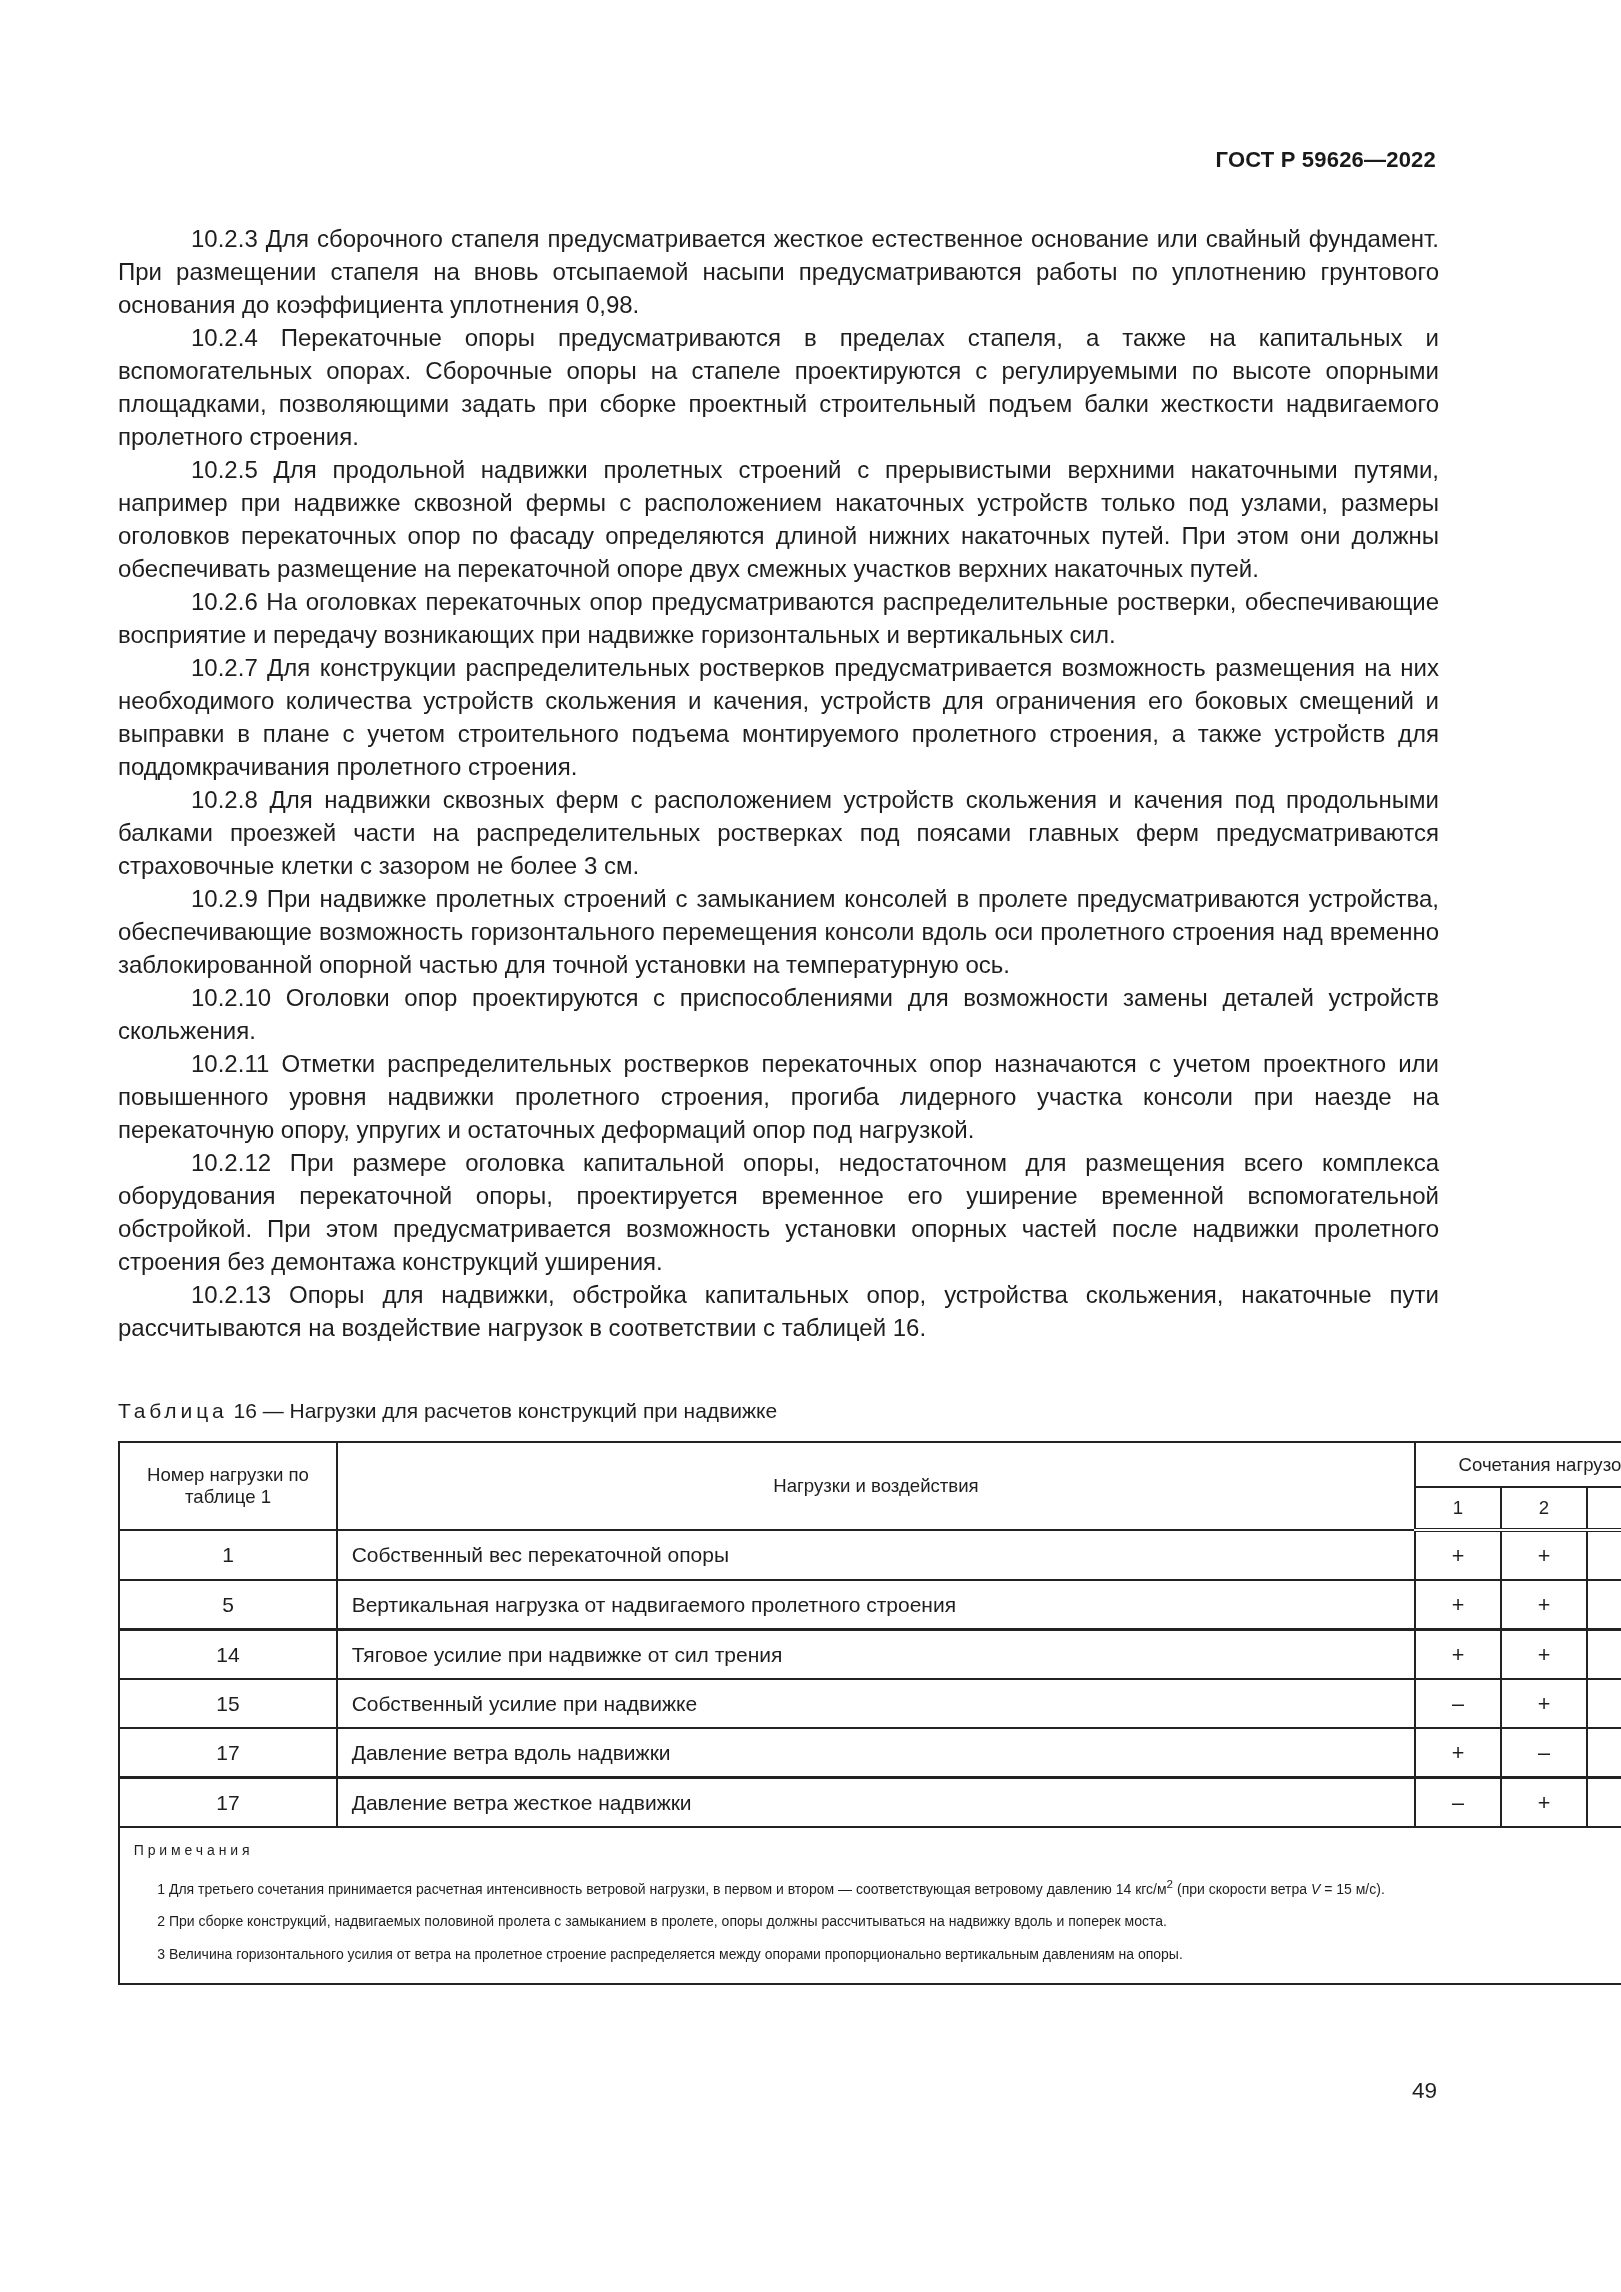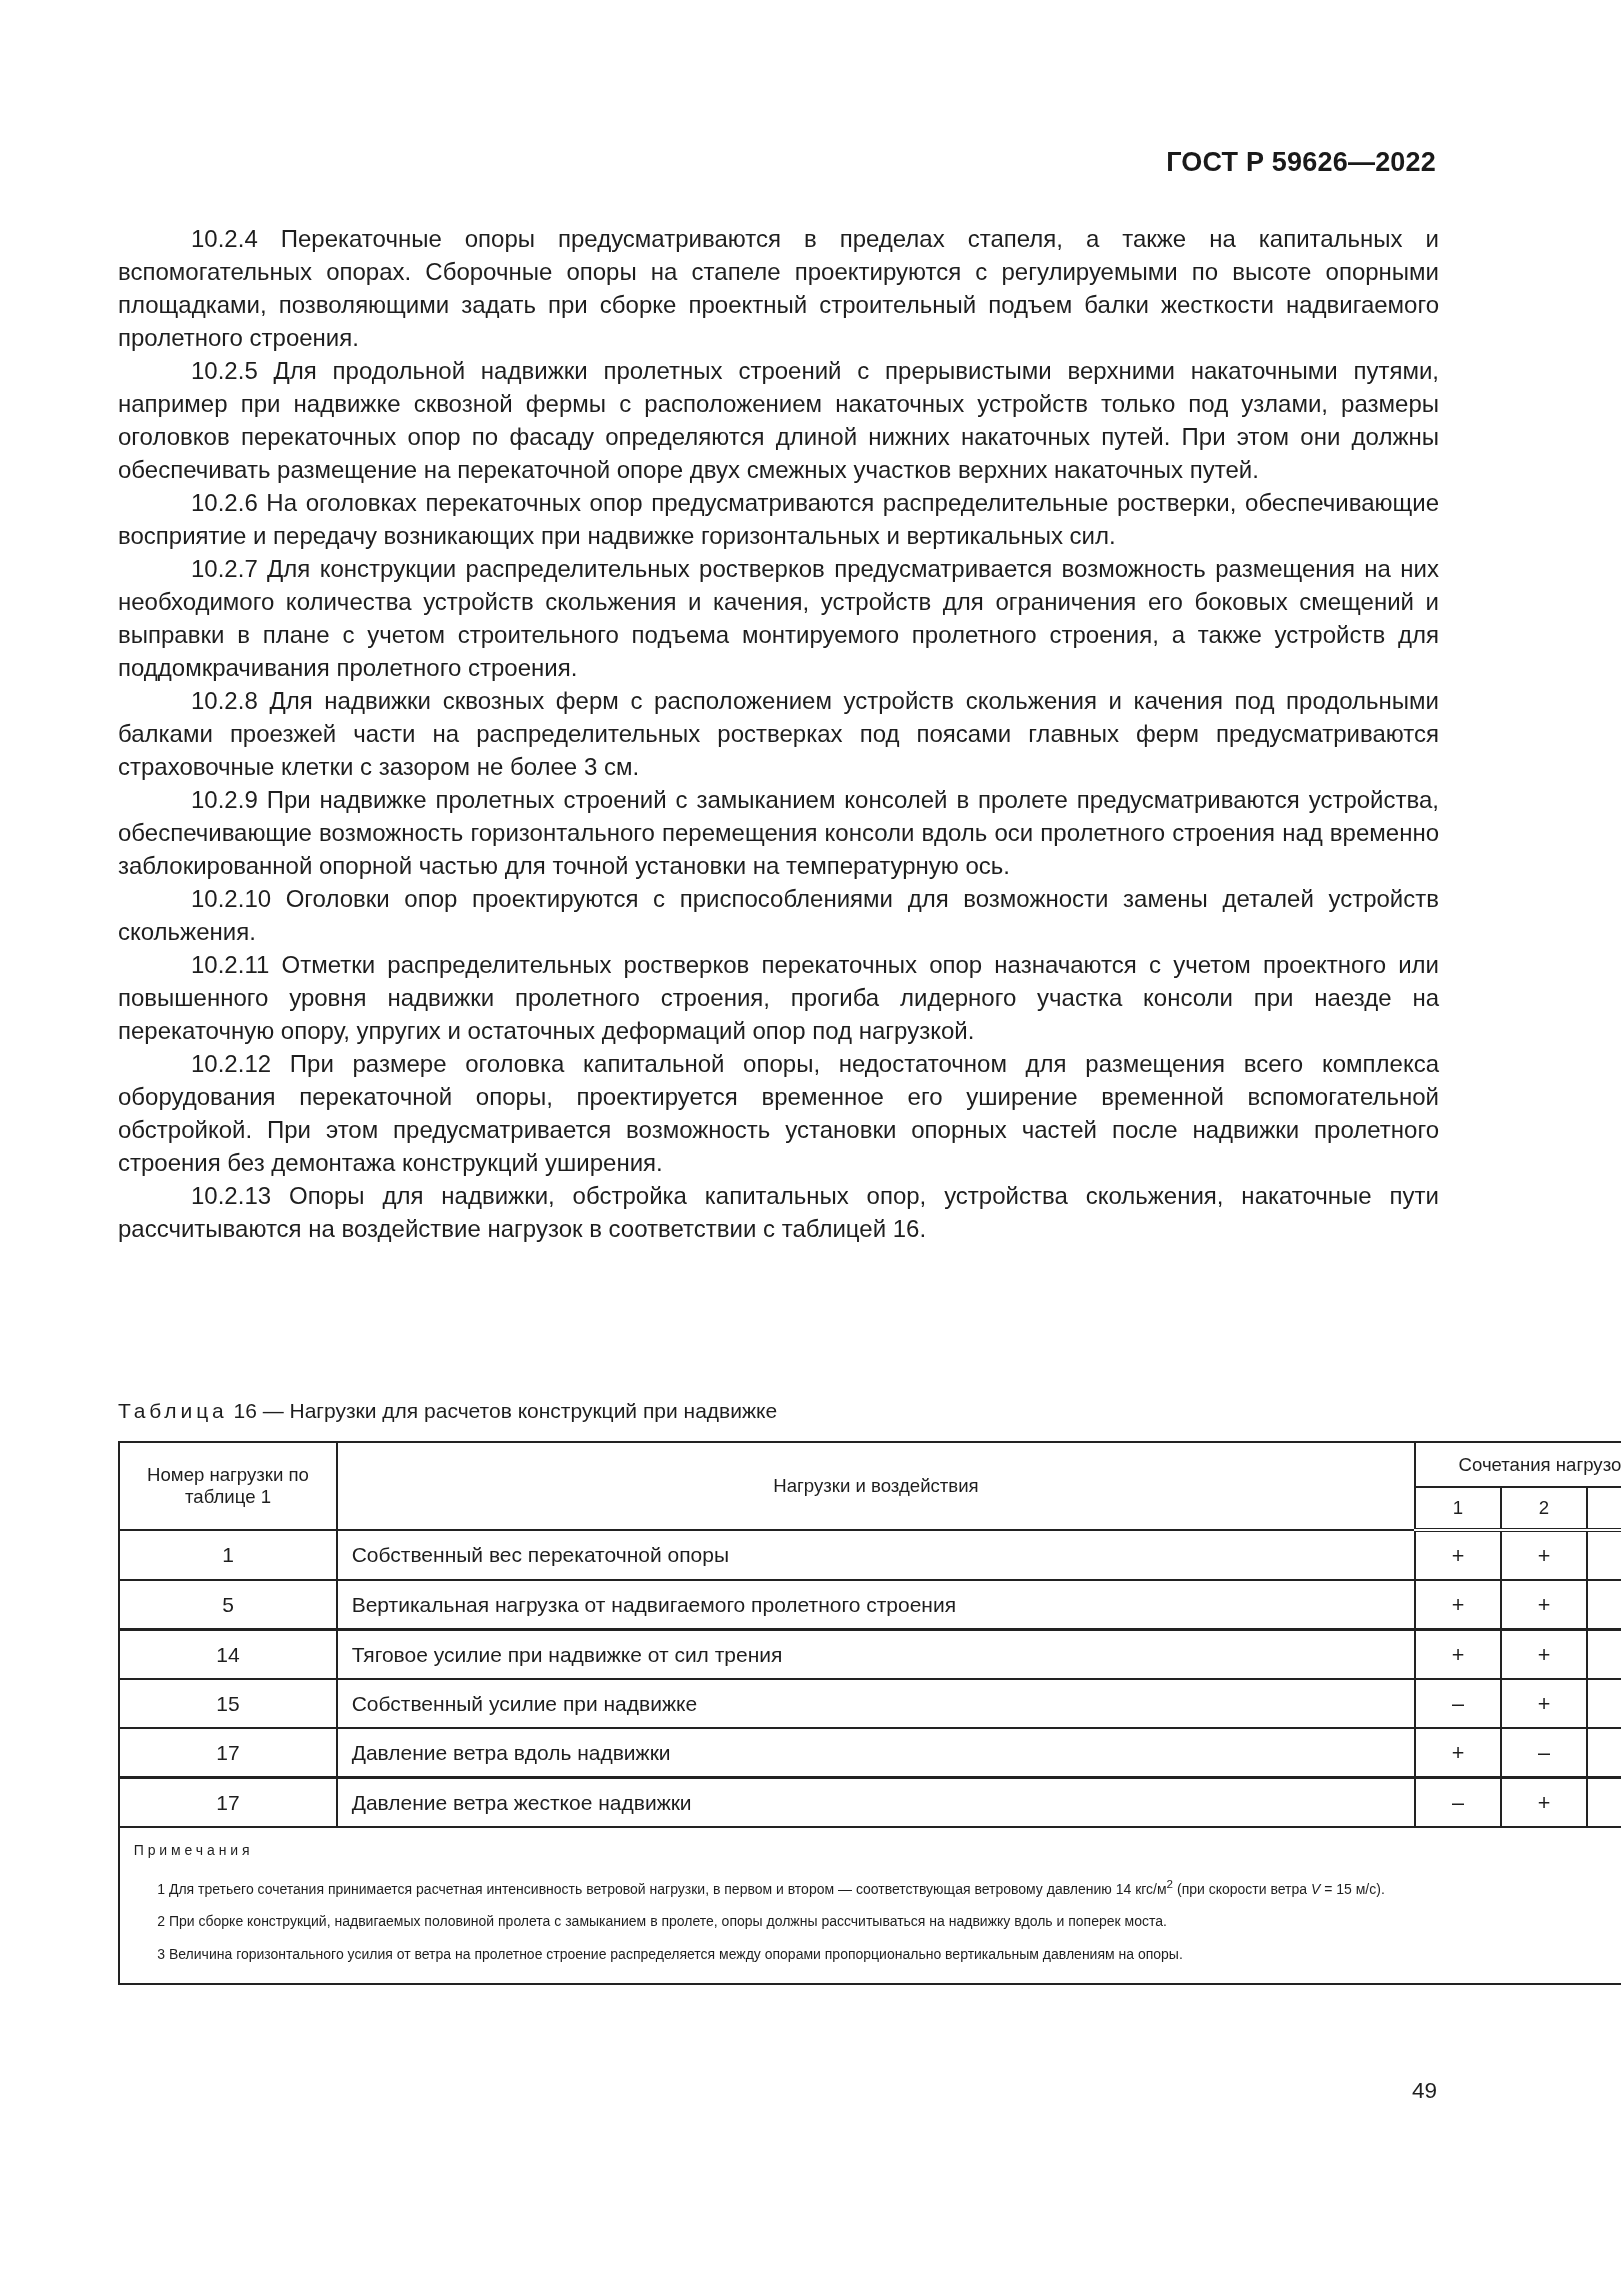--- a/index.html
+++ b/index.html
@@ -2,21 +2,21 @@
 <html><head>
 <meta charset="utf-8">
 <style>
   html, body { margin: 0; padding: 0; background: #ffffff; }
   body {
     width: 1621px; height: 2293px; position: relative; overflow: hidden;
     font-family: "Liberation Sans", sans-serif; color: #1e1e1e;
   }
   .doc-header {
     position: absolute; top: 147px; right: 185px;
-    font-size: 27px; font-weight: bold; letter-spacing: 0.2px; color: #1a1a1a;
+    font-size: 22px; font-weight: bold; letter-spacing: 0.2px; color: #1a1a1a;
   }
   .body-text {
     position: absolute; left: 118px; top: 222px; width: 1321px;
     font-size: 24px; line-height: 33px; text-align: justify;
     font-family: "Liberation Sans", sans-serif;
   }
   .body-text p { margin: 0; text-indent: 73px; }
   .table-caption {
     position: absolute; left: 118px; top: 1399px; font-size: 21px;
   }
@@ -47,20 +47,21 @@
   .page-number {
     position: absolute; top: 2078px; right: 184px; font-size: 22.5px;
   }
 </style>
 </head>
 <body>
 
 <div class="doc-header">ГОСТ Р 59626—2022</div>
 
 <div class="body-text">
+  <p>10.2.3 Для сборочного стапеля предусматривается жесткое естественное основание или свайный фундамент. При размещении стапеля на вновь отсыпаемой насыпи предусматриваются работы по уплотнению грунтового основания до коэффициента уплотнения 0,98.</p>
   <p>10.2.4 Перекаточные опоры предусматриваются в пределах стапеля, а также на капитальных и вспомогательных опорах. Сборочные опоры на стапеле проектируются с регулируемыми по высоте опорными площадками, позволяющими задать при сборке проектный строительный подъем балки жесткости надвигаемого пролетного строения.</p>
   <p>10.2.5 Для продольной надвижки пролетных строений с прерывистыми верхними накаточными путями, например при надвижке сквозной фермы с расположением накаточных устройств только под узлами, размеры оголовков перекаточных опор по фасаду определяются длиной нижних накаточных путей. При этом они должны обеспечивать размещение на перекаточной опоре двух смежных участков верхних накаточных путей.</p>
   <p>10.2.6 На оголовках перекаточных опор предусматриваются распределительные ростверки, обеспечивающие восприятие и передачу возникающих при надвижке горизонтальных и вертикальных сил.</p>
   <p>10.2.7 Для конструкции распределительных ростверков предусматривается возможность размещения на них необходимого количества устройств скольжения и качения, устройств для ограничения его боковых смещений и выправки в плане с учетом строительного подъема монтируемого пролетного строения, а также устройств для поддомкрачивания пролетного строения.</p>
   <p>10.2.8 Для надвижки сквозных ферм с расположением устройств скольжения и качения под продольными балками проезжей части на распределительных ростверках под поясами главных ферм предусматриваются страховочные клетки с зазором не более 3 см.</p>
   <p>10.2.9 При надвижке пролетных строений с замыканием консолей в пролете предусматриваются устройства, обеспечивающие возможность горизонтального перемещения консоли вдоль оси пролетного строения над временно заблокированной опорной частью для точной установки на температурную ось.</p>
   <p>10.2.10 Оголовки опор проектируются с приспособлениями для возможности замены деталей устройств скольжения.</p>
   <p>10.2.11 Отметки распределительных ростверков перекаточных опор назначаются с учетом проектного или повышенного уровня надвижки пролетного строения, прогиба лидерного участка консоли при наезде на перекаточную опору, упругих и остаточных деформаций опор под нагрузкой.</p>
   <p>10.2.12 При размере оголовка капитальной опоры, недостаточном для размещения всего комплекса оборудования перекаточной опоры, проектируется временное его уширение временной вспомогательной обстройкой. При этом предусматривается возможность установки опорных частей после надвижки пролетного строения без демонтажа конструкций уширения.</p>
   <p>10.2.13 Опоры для надвижки, обстройка капитальных опор, устройства скольжения, накаточные пути рассчитываются на воздействие нагрузок в соответствии с таблицей 16.</p>

